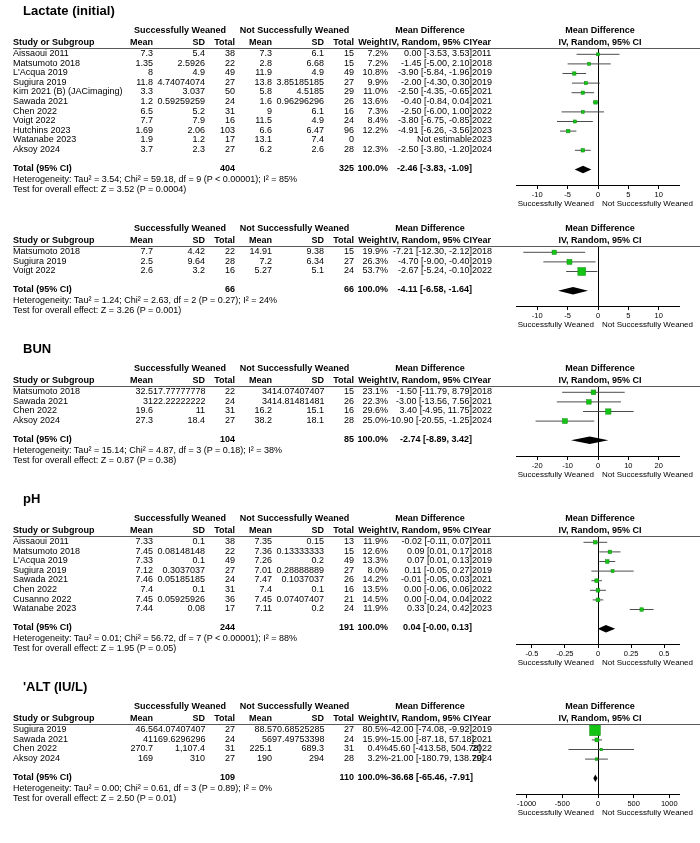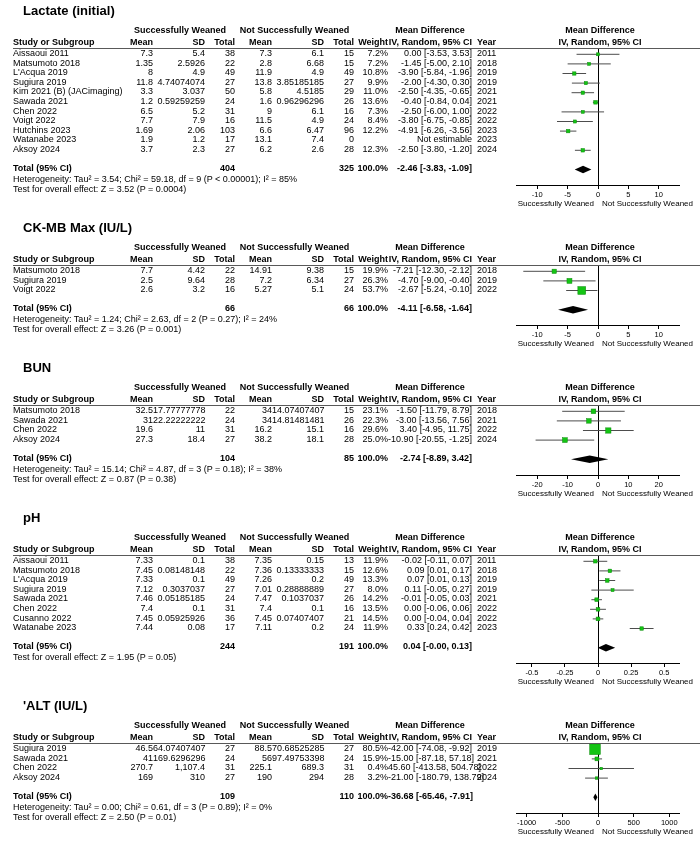--- a/index.html
+++ b/index.html
@@ -13,21 +13,21 @@
   .t-hdr .ch { line-height:12px; white-space:nowrap; }
   .p-hdr { width:200px; margin-left:4px; text-align:center; font-weight:bold; font-size:9px; line-height:12px; }
   .body-band { display:flex; align-items:flex-start; }
   .t-body { width:483px; }
   .row { display:grid; font-size:9px; line-height:9.6px; height:9.6px; white-space:nowrap; }
   .row.total { font-weight:bold; }
   .blank { height:9.6px; }
   .meta { font-size:9px; line-height:10.5px; white-space:nowrap; }
   .a-l { text-align:left; }
   .a-r { text-align:right; }
-  .year { text-align:left; padding-left:5px; }
+  .year { text-align:left; }
   svg { display:block; margin-left:4px; }
 </style>
 </head>
 <body>
 
 <div id="figure">
     <div class="panel">
       <div class="panel-title">Lactate (initial)</div>
       <div class="hdr-band">
         <div class="t-hdr" style="grid-template-columns: 112px 28px 52px 30px 37px 52px 30px 34px 84px 24px;">
@@ -234,21 +234,20 @@
           <line x1="128.37037037037038" y1="136.5" x2="128.37037037037038" y2="140" stroke="#000" stroke-width="1" shape-rendering="crispEdges"></line>
           <text x="128.37037037037038" y="148" text-anchor="middle" font-size="7.5">5</text>
           <line x1="158.74074074074073" y1="136.5" x2="158.74074074074073" y2="140" stroke="#000" stroke-width="1" shape-rendering="crispEdges"></line>
           <text x="158.74074074074073" y="148" text-anchor="middle" font-size="7.5">10</text>
           <text x="94" y="157" text-anchor="end" font-size="8">Successfully Weaned</text>
           <text x="102" y="157" text-anchor="start" font-size="8">Not Successfully Weaned</text>
         </svg>
       </div>
     </div>
     <div class="panel">
-      <div class="panel-title">CK-MB Max (IU/L)</div>
       <div class="hdr-band">
         <div class="t-hdr" style="grid-template-columns: 112px 28px 52px 30px 37px 52px 30px 34px 84px 24px;">
           <div class="gh" style="grid-area: 1 / 1;"></div>
           <div class="gh" style="grid-area: 1 / 2 / auto / span 3;">Successfully Weaned</div>
           <div class="gh" style="grid-area: 1 / 5 / auto / span 3;">Not Successfully Weaned</div>
           <div class="gh" style="grid-area: 1 / 9;">Mean Difference</div>
           <div class="ch a-l" style="grid-area: 2 / 1;">Study or Subgroup</div>
           <div class="ch a-r" style="grid-area: 2 / 2;">Mean</div>
           <div class="ch a-r" style="grid-area: 2 / 3;">SD</div>
           <div class="ch a-r" style="grid-area: 2 / 4;">Total</div>
@@ -588,20 +587,21 @@
             <div class="a-r"></div>
             <div class="a-r"></div>
             <div class="a-r">244</div>
             <div class="a-r"></div>
             <div class="a-r"></div>
             <div class="a-r">191</div>
             <div class="a-r">100.0%</div>
             <div class="a-r">0.04 [-0.00, 0.13]</div>
             <div class="year"></div>
           </div>
+          <div class="meta">Heterogeneity: Tau² = 0.01; Chi² = 56.72, df = 7 (P &lt; 0.00001); I² = 88%</div>
           <div class="meta">Test for overall effect: Z = 1.95 (P = 0.05)</div>
         </div>
         <svg width="200" height="132" viewBox="0 0 200 132">
           <line x1="98" y1="0" x2="98" y2="107.7" stroke="#000" stroke-width="1" shape-rendering="crispEdges"></line>
           <line x1="83.45161290322581" y1="5.3" x2="107.25806451612904" y2="5.3" stroke="#4d4d4d" stroke-width="1"></line>
           <rect x="93.63008870967742" y="3.5752499999999996" width="3.4495000000000005" height="3.4495000000000005" fill="#14c414" stroke="#0a8a0a" stroke-width="0.5"></rect>
           <line x1="99.3225806451613" y1="14.899999999999999" x2="120.48387096774194" y2="14.899999999999999" stroke="#4d4d4d" stroke-width="1"></line>
           <rect x="108.14172580645162" y="13.138499999999999" width="3.523" height="3.523" fill="#14c414" stroke="#0a8a0a" stroke-width="0.5"></rect>
           <line x1="99.3225806451613" y1="24.5" x2="115.19354838709677" y2="24.5" stroke="#4d4d4d" stroke-width="1"></line>
           <rect x="105.45981451612904" y="22.70175" width="3.5965000000000003" height="3.5965000000000003" fill="#14c414" stroke="#0a8a0a" stroke-width="0.5"></rect>

